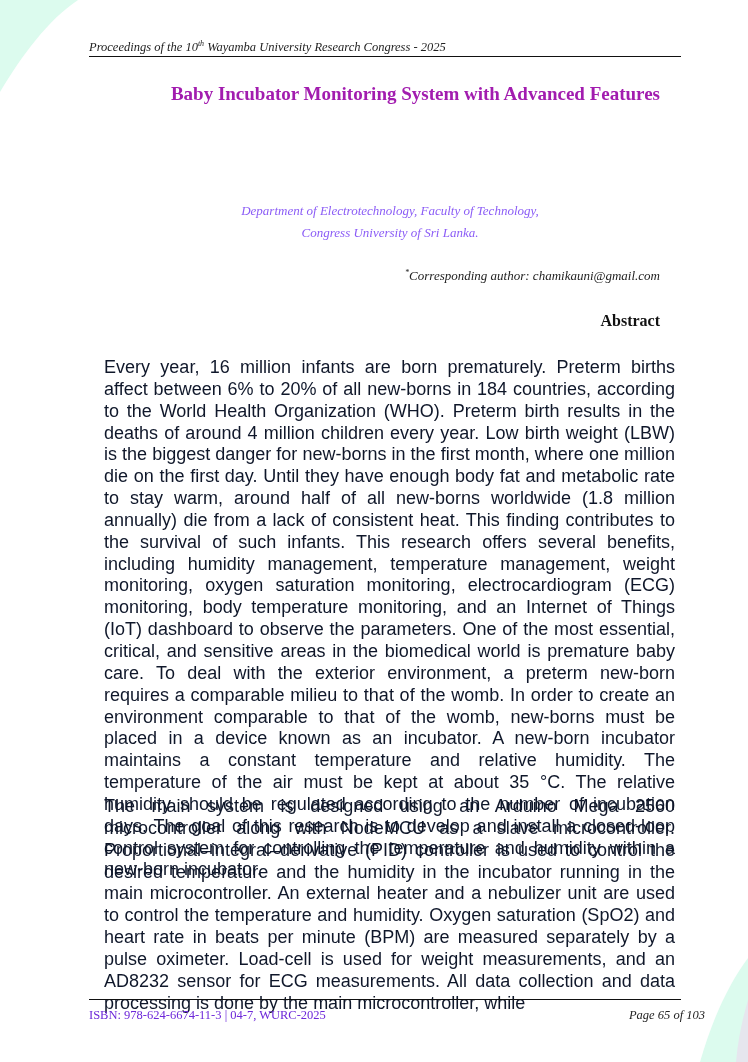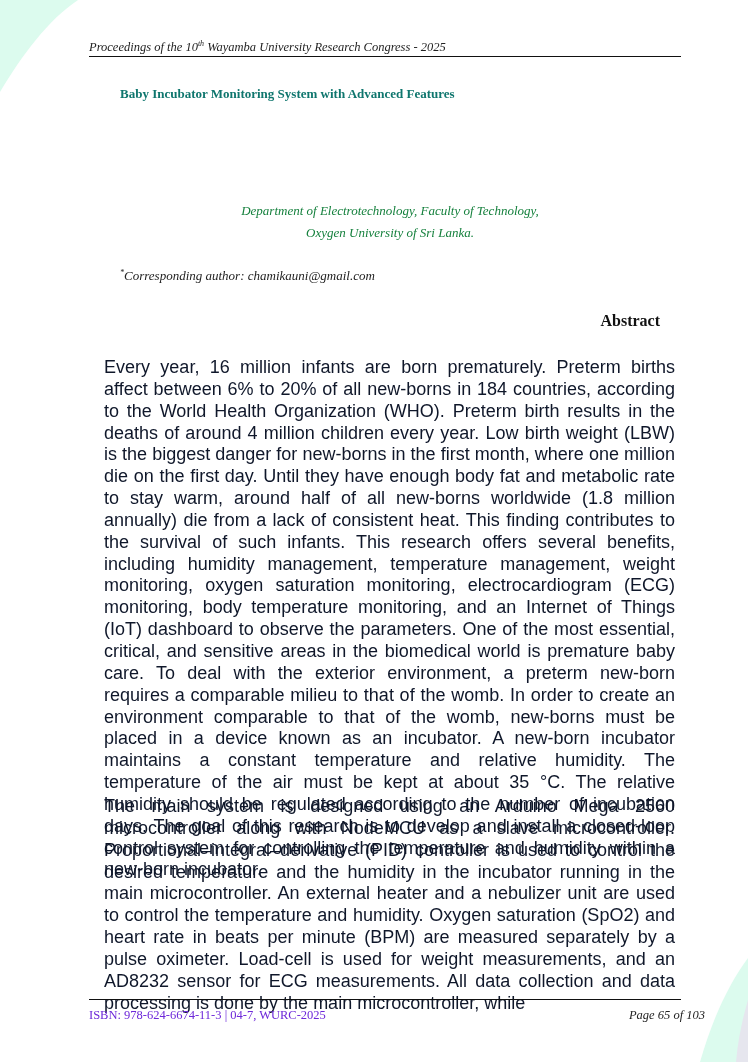--- a/index.html
+++ b/index.html
@@ -13,37 +13,37 @@
 
   .running-head {
     position: absolute; left: 89px; top: 39px; width: 592px;
     font-family: "Liberation Serif", serif; font-style: italic;
     font-size: 12.5px; color: #222;
   }
   .running-head sup { font-size: 8px; }
   .head-rule { position: absolute; left: 89px; top: 56px; width: 592px; height: 0; border-top: 1.6px solid #111; }
 
   .title {
-    position: absolute; left: 120px; top: 81px; width: 540px; text-align: left;
+    position: absolute; left: 120px; top: 81px; width: 540px; text-align: right;
     font-family: "Liberation Serif", serif; font-weight: bold;
-    font-size: 13px; line-height: 25px; color: #0f766e;
+    font-size: 19px; line-height: 25px; color: #a21caf;
   }
   .authors {
     position: absolute; left: 90px; top: 152px; width: 592px; text-align: center;
     font-family: "Liberation Serif", serif; font-size: 16px; color: #222;
   }
   .authors .u { text-decoration: underline; }
   .authors sup { font-size: 9px; }
   .affil {
     position: absolute; left: 120px; top: 200px; width: 540px; text-align: center;
     font-family: "Liberation Serif", serif; font-style: italic;
-    font-size: 13px; line-height: 22px; color: #15803d;
+    font-size: 13px; line-height: 22px; color: #8b5cf6;
   }
   .corr {
-    position: absolute; left: 120px; top: 268px; width: 540px; text-align: left;
+    position: absolute; left: 120px; top: 268px; width: 540px; text-align: right;
     font-family: "Liberation Serif", serif; font-style: italic; font-size: 13px; color: #222;
   }
   .corr sup { font-size: 8px; }
   .abs-head {
     position: absolute; left: 120px; top: 312px; width: 540px; text-align: right;
     font-family: "Liberation Serif", serif; font-weight: bold; font-size: 16px; color: #111;
   }
   .body-text {
     position: absolute; left: 104px; width: 571px;
     font-family: Liberation Sans, sans-serif; font-size: 18px; line-height: 21.85px;
@@ -74,21 +74,21 @@
 <div class="page">
 
   <div class="running-head"><span>Proceedings of the 10</span><sup>th</sup><span> Wayamba University Research Congress - 2025</span></div>
   <div class="head-rule"></div>
 
   <div class="title">Baby Incubator Monitoring System with Advanced Features</div>
 
 
   <div class="affil">
     <div>Department of Electrotechnology, Faculty of Technology,</div>
-    <div>Oxygen University of Sri Lanka.</div>
+    <div>Congress University of Sri Lanka.</div>
   </div>
 
   <div class="corr"><sup>*</sup><span>Corresponding author: chamikauni@gmail.com</span></div>
 
   <div class="abs-head">Abstract</div>
 
   <p class="body-text p1">Every year, 16 million infants are born prematurely. Preterm births affect between 6% to 20% of all new-borns in 184 countries, according to the World Health Organization (WHO). Preterm birth results in the deaths of around 4 million children every year. Low birth weight (LBW) is the biggest danger for new-borns in the first month, where one million die on the first day. Until they have enough body fat and metabolic rate to stay warm, around half of all new-borns worldwide (1.8 million annually) die from a lack of consistent heat. This finding contributes to the survival of such infants. This research offers several benefits, including humidity management, temperature management, weight monitoring, oxygen saturation monitoring, electrocardiogram (ECG) monitoring, body temperature monitoring, and an Internet of Things (IoT) dashboard to observe the parameters. One of the most essential, critical, and sensitive areas in the biomedical world is premature baby care. To deal with the exterior environment, a preterm new-born requires a comparable milieu to that of the womb. In order to create an environment comparable to that of the womb, new-borns must be placed in a device known as an incubator. A new-born incubator maintains a constant temperature and relative humidity. The temperature of the air must be kept at about 35 °C. The relative humidity should be regulated according to the number of incubation days. The goal of this research is to develop and install a closed-loop control system for controlling the temperature and humidity within a new-born incubator.</p>
   <p class="body-text p2">The main system is designed using an Arduino Mega 2560 microcontroller along with NodeMCU as a slave microcontroller. Proportional–integral–derivative (PID) controller is used to control the desired temperature and the humidity in the incubator running in the main microcontroller. An external heater and a nebulizer unit are used to control the temperature and humidity. Oxygen saturation (SpO2) and heart rate in beats per minute (BPM) are measured separately by a pulse oximeter. Load-cell is used for weight measurements, and an AD8232 sensor for ECG measurements. All data collection and data processing is done by the main microcontroller, while</p>
 
   <div class="foot-rule"></div>

